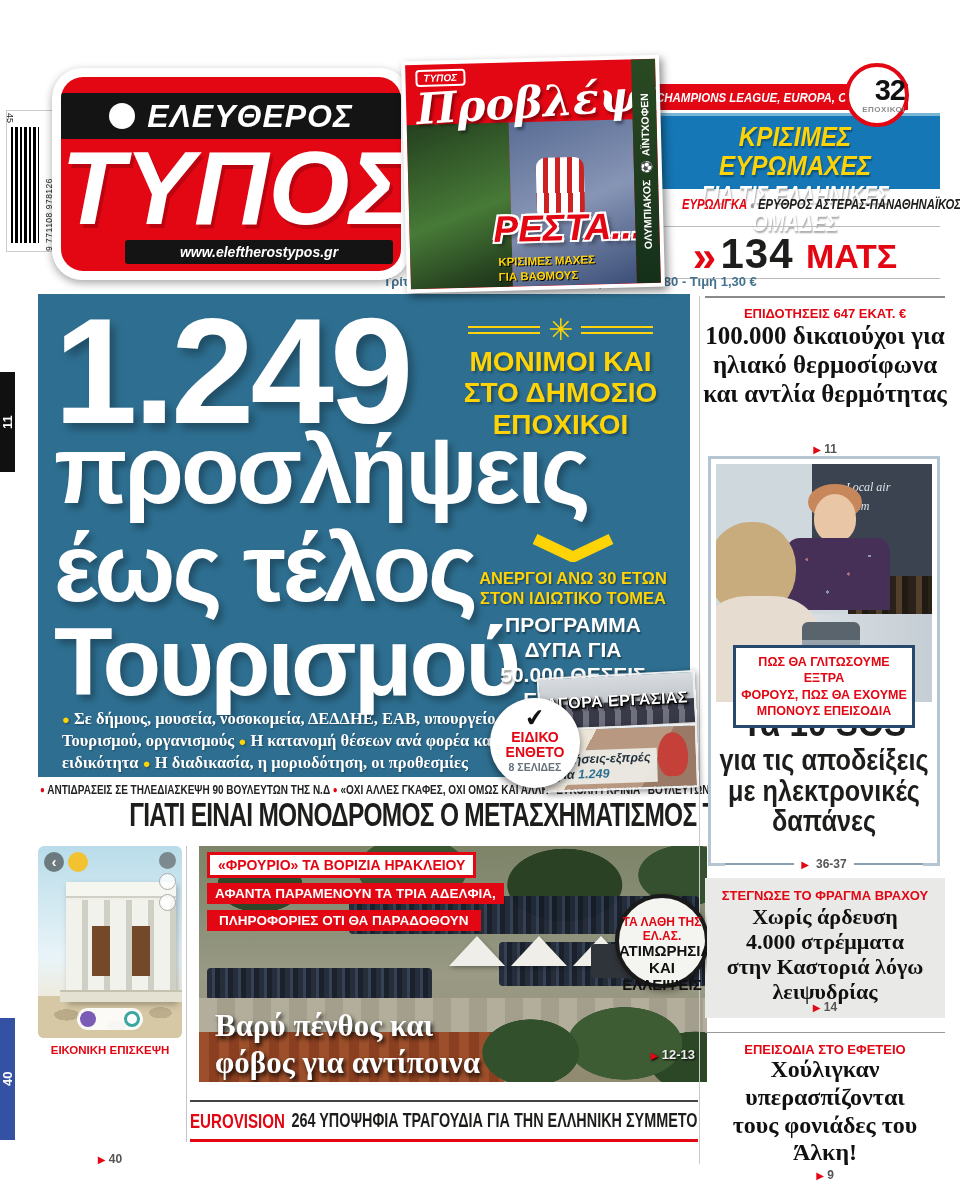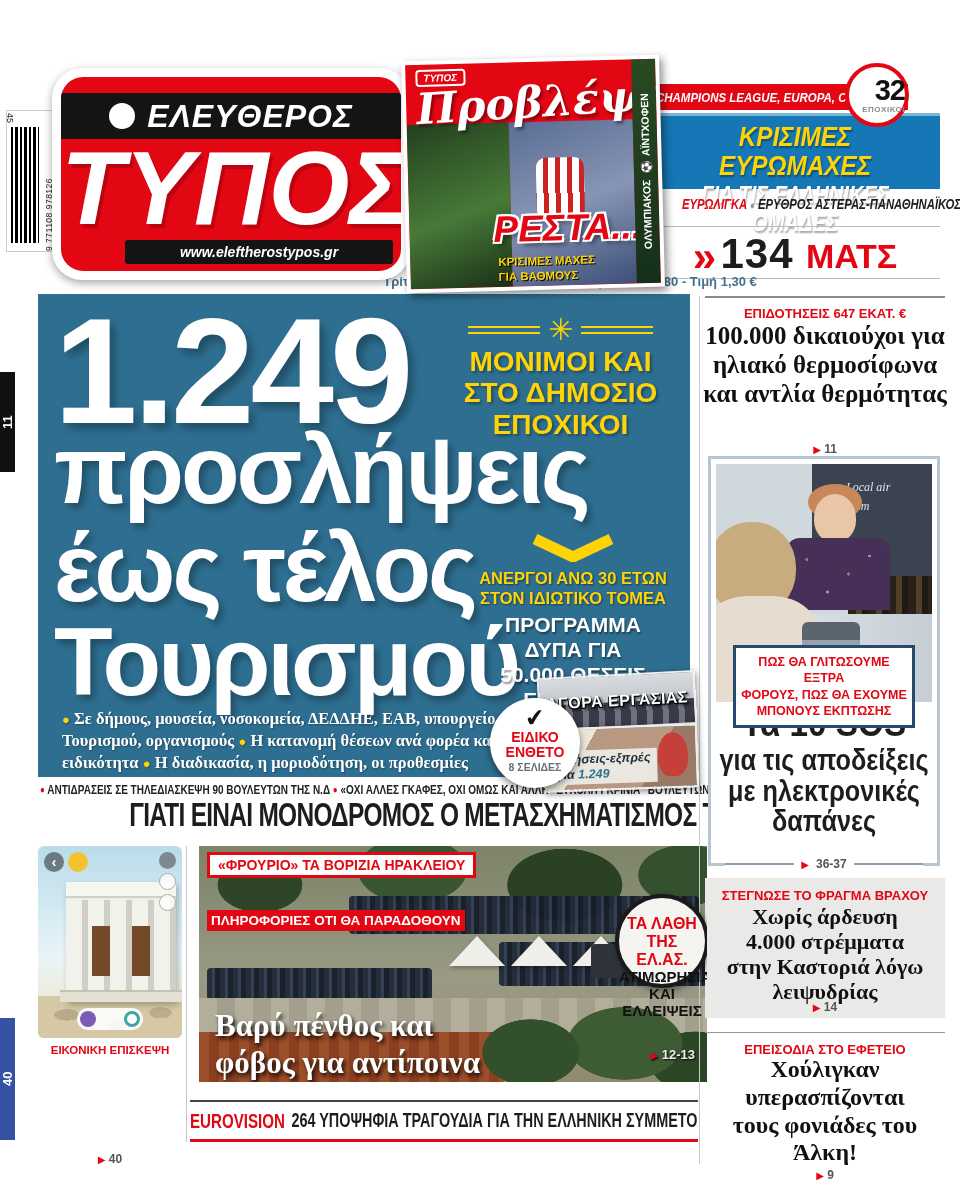--- a/index.html
+++ b/index.html
@@ -168,24 +168,24 @@
   .vz-bush{position:absolute;right:0;top:156px;width:235px;height:92px;
     background:radial-gradient(80px 55px at 25% 55%,#33502c 60%,transparent 61%),
                radial-gradient(95px 60px at 65% 45%,#3e5c34 60%,transparent 61%),
                radial-gradient(75px 50px at 95% 65%,#2c4726 60%,transparent 61%)}
   .vz-van{position:absolute;left:392px;top:98px;width:52px;height:34px;background:#2f343a;border-radius:4px}
   .vz-lab1{position:absolute;left:8px;top:6px;background:#fff;border:3px solid var(--brand_red);color:var(--brand_red);
     font-weight:bold;font-size:14px;padding:2px 8px;z-index:3;white-space:nowrap}
   .vz-lab2{position:absolute;left:8px;top:37px;background:var(--brand_red);color:#fff;font-weight:bold;font-size:13.5px;
     padding:3px 8px;z-index:3;white-space:nowrap}
   .vz-lab3{position:absolute;left:8px;top:64px;background:var(--brand_red);color:#fff;font-weight:bold;font-size:13.5px;
-    padding:3px 4px;z-index:3;white-space:nowrap}
+    padding:3px 12px;z-index:3;white-space:nowrap}
   .vz-circle{position:absolute;left:416px;top:48px;width:94px;height:94px;background:#f4f4f0;border:4px solid #1a1a1a;
     border-radius:50%;text-align:center;z-index:3;box-shadow:2px 3px 6px rgba(0,0,0,.4)}
-  .vzc-red{color:var(--brand_red);font-weight:bold;font-size:16px;margin-top:17px}
+  .vzc-red{color:var(--brand_red);font-weight:bold;font-size:12px;margin-top:17px}
   .vzc-blk{color:#111;font-weight:bold;font-size:15px;line-height:1.12}
   .vz-caption{position:absolute;left:16px;top:162px;z-index:4;font-family:"Liberation Serif","DejaVu Serif",serif;
     font-weight:bold;font-size:31px;color:#fff;line-height:1.18;text-shadow:2px 3px 4px rgba(0,0,0,.9)}
   .vz-pages{position:absolute;right:12px;bottom:20px;z-index:4;color:#eee;font-weight:bold;font-size:13px;text-shadow:1px 1px 2px #000}
 
   
   .euro-strip{left:190px;top:1100px;width:508px;height:42px;border-top:2px solid #444;border-bottom:3px solid var(--brand_red);
     display:flex;align-items:center;overflow:hidden}
   .euro-in{display:flex;align-items:center;gap:9px;white-space:nowrap;transform:scaleX(.72);transform-origin:left center}
   .euro-brand{color:var(--brand_red);font-weight:bold;font-size:21px}
@@ -411,20 +411,21 @@
     <div class="vz-crowd vzc2"></div>
     <div class="vz-crowd vzc3"></div>
     <div class="vz-tent vzt1"></div>
     <div class="vz-tent vzt2"></div>
     <div class="vz-tent vzt3"></div>
     <div class="vz-wall"></div>
     <div class="vz-roof"></div>
     <div class="vz-bush"></div>
     <div class="vz-van"></div>
     <div class="vz-lab1">«ΦΡΟΥΡΙΟ» ΤΑ ΒΟΡΙΖΙΑ ΗΡΑΚΛΕΙΟΥ</div>
+    <div class="vz-lab2">ΑΦΑΝΤΑ ΠΑΡΑΜΕΝΟΥΝ ΤΑ ΤΡΙΑ ΑΔΕΛΦΙΑ,</div>
     <div class="vz-lab3">ΠΛΗΡΟΦΟΡΙΕΣ ΟΤΙ ΘΑ ΠΑΡΑΔΟΘΟΥΝ</div>
     <div class="vz-circle">
       <div class="vzc-red">ΤΑ ΛΑΘΗ ΤΗΣ ΕΛ.ΑΣ.</div>
       <div class="vzc-blk">ΑΤΙΜΩΡΗΣΙΑ</div>
       <div class="vzc-blk">ΚΑΙ ΕΛΛΕΙΨΕΙΣ</div>
     </div>
     <div class="vz-caption">
       <div>Βαρύ πένθος και</div>
       <div>φόβος για αντίποινα</div>
     </div>
@@ -464,21 +465,21 @@
       <div class="sp-body"></div>
       <div class="sp-counter"></div>
       <div class="sp-cust-hair"></div>
       <div class="sp-shoulder"></div>
       <div class="sp-terminal"></div>
       <div class="sp-keys"></div>
     </div>
     <div class="sos-overlay">
       <div>ΠΩΣ ΘΑ ΓΛΙΤΩΣΟΥΜΕ ΕΞΤΡΑ</div>
       <div>ΦΟΡΟΥΣ, ΠΩΣ ΘΑ ΕΧΟΥΜΕ</div>
-      <div>ΜΠΟΝΟΥΣ ΕΚΠΤΩΣΗΣ</div>
+      <div>ΜΠΟΝΟΥΣ ΕΠΕΙΣΟΔΙΑ</div>
     </div>
     <div class="sos-headline">
       <div class="sos-h1">Τα 10 SOS</div>
       <div class="sos-hrest">για τις αποδείξεις με ηλεκτρονικές δαπάνες</div>
     </div>
     <div class="sos-pages">
       <span class="pga">▶</span>
       <span>36-37</span>
     </div>
   </div>

